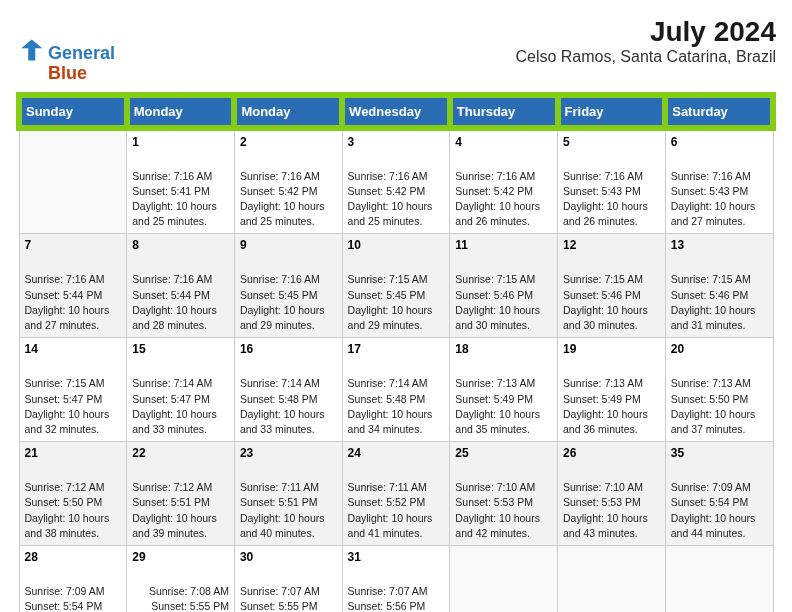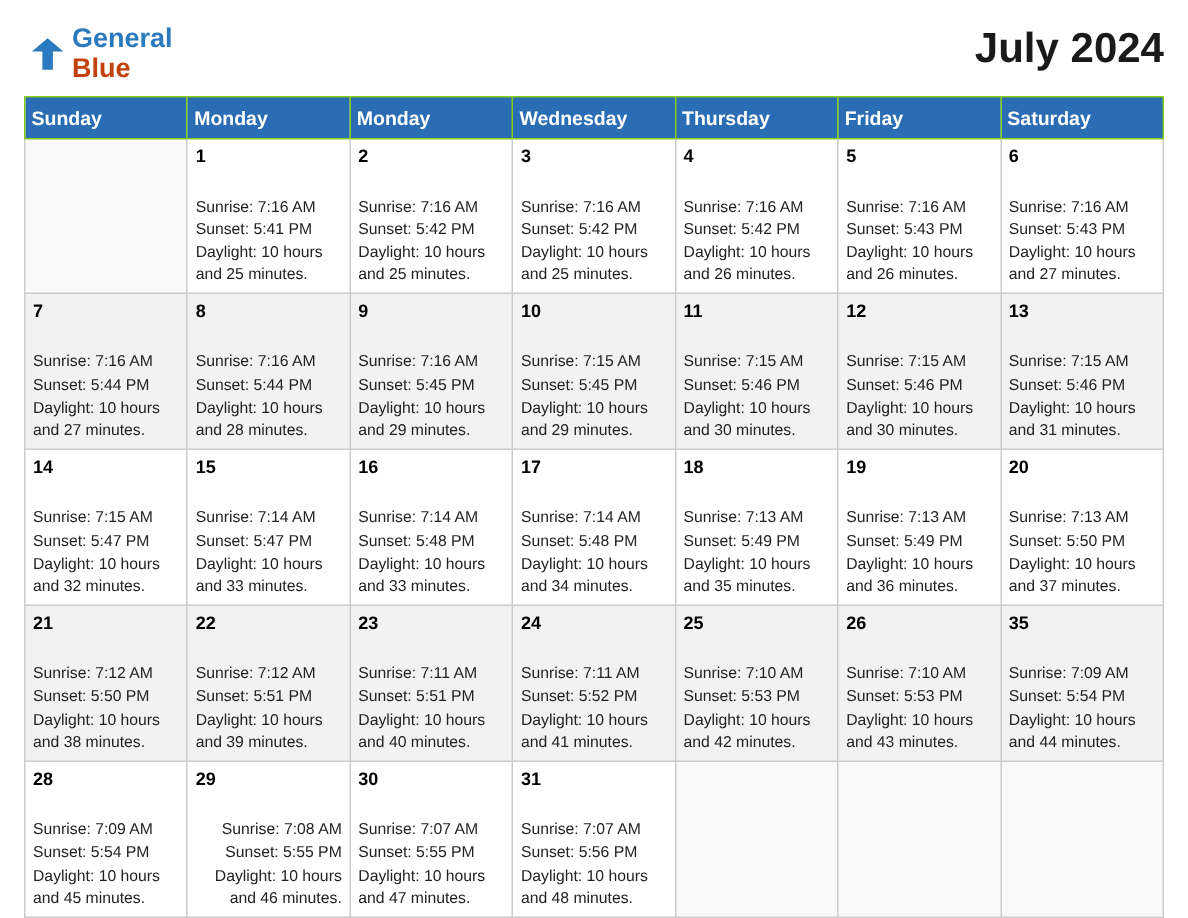--- a/index.html
+++ b/index.html
@@ -19,20 +19,21 @@
     .logo {
       display: flex;
       align-items: center;
       gap: 4px;
     }
     .logo-text {
       font-size: 18px;
       font-weight: bold;
       color: #1a3a5c;
       line-height: 1.1;
+      margin-top: 28px;
     }
     .logo-text span {
       color: #2a7abf;
     }
     .logo-icon {
       width: 28px;
       height: 28px;
     }
     .title-area {
       text-align: right;
@@ -51,21 +52,21 @@
       border-collapse: collapse;
       font-size: 11px;
     }
     th {
       background-color: #2a6db5;
       color: #fff;
       padding: 6px 4px;
       text-align: left;
       font-size: 13px;
       font-weight: bold;
-      border: 1px solid #84cc16;
+      border: 6px solid #84cc16;
     }
     td {
       border: 1px solid #ccc;
       vertical-align: top;
       padding: 4px 5px;
       min-height: 70px;
       width: 14.28%;
     }
     .day-num {
       font-weight: bold;
@@ -99,20 +100,21 @@
     <svg class="logo-icon" viewBox="0 0 32 32">
       <polygon points="18,4 30,14 22,14 22,28 14,28 14,14 6,14" fill="#2a7abf"></polygon>
     </svg>
     <div class="logo-text">
       <div><span>General</span></div>
       <div><span style="color:#c2410c">Blue</span></div>
     </div>
   </div>
   <div class="title-area">
     <div class="month-year">July 2024</div>
+    <div class="location">Celso Ramos, Santa Catarina, Brazil</div>
   </div>
 </div>
 
 <table>
   <thead>
     <tr>
     <th>Sunday</th>
         <th>Monday</th>
         <th>Monday</th>
         <th>Wednesday</th>

